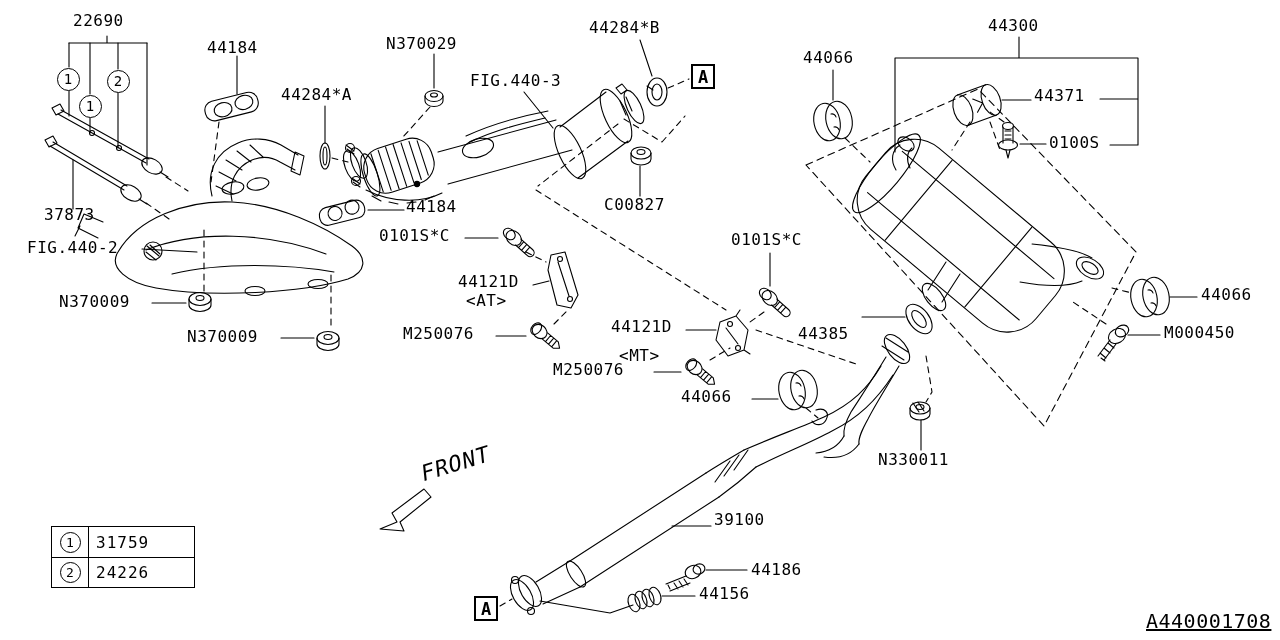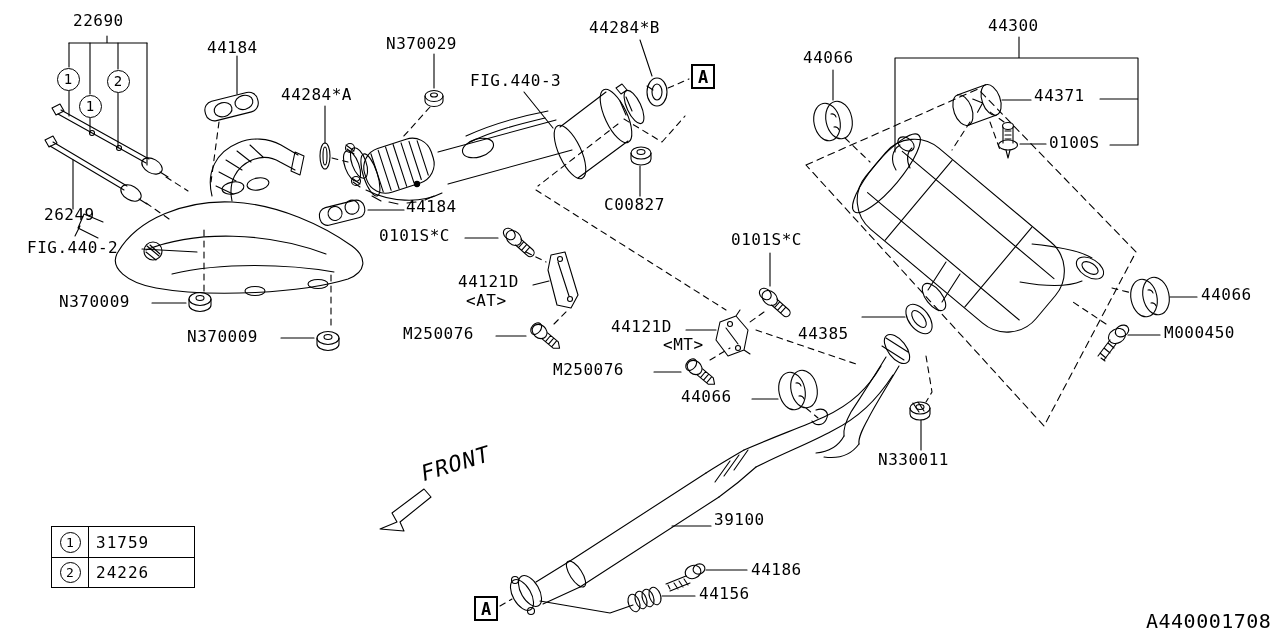--- a/index.html
+++ b/index.html
@@ -14,21 +14,21 @@
   .front-label{position:absolute;left:418px;top:462px;font-size:22px;font-style:italic;
                transform:rotate(-17deg);transform-origin:left top;letter-spacing:1px;}
   .legend{position:absolute;left:51px;top:526px;width:144px;height:62px;border:1.5px solid #000;box-sizing:border-box;}
   .legend .row{display:flex;height:50%;box-sizing:border-box;align-items:center;}
   .legend .row + .row{border-top:1.5px solid #000;}
   .legend .cell-marker{width:37px;height:100%;border-right:1.5px solid #000;box-sizing:border-box;
                        display:flex;align-items:center;justify-content:center;}
   .legend .mk{width:21px;height:21px;border:1.5px solid #000;border-radius:50%;font-size:13px;
               display:flex;align-items:center;justify-content:center;box-sizing:border-box;}
   .legend .cell-part{flex:1;font-size:16px;padding-left:7px;letter-spacing:1px;}
-  .figcode{position:absolute;left:1146px;top:609px;font-size:20px;letter-spacing:0.5px;}
+  .figcode{position:absolute;left:1146px;top:609px;font-size:20px;letter-spacing:0.5px;text-decoration:underline;}
 </style>
 </head>
 <body>
 
 <div class="stage">
 
   <svg class="art" width="1280" height="640" viewBox="0 0 1280 640" fill="none" stroke="#000" stroke-width="1.1" stroke-linecap="round" stroke-linejoin="round">
 
     <g>
       <path d="M107,36 V43 M69,43 H147"></path>
@@ -297,32 +297,32 @@
       <div class="plabel" style="left: 73px; top: 13px;">22690</div>
       <div class="plabel" style="left: 207px; top: 40px;">44184</div>
       <div class="plabel" style="left: 386px; top: 36px;">N370029</div>
       <div class="plabel" style="left: 281px; top: 87px;">44284*A</div>
       <div class="plabel" style="left: 470px; top: 73px;">FIG.440-3</div>
       <div class="plabel" style="left: 589px; top: 20px; text-align: right;">44284*B</div>
       <div class="plabel" style="left: 803px; top: 50px;">44066</div>
       <div class="plabel" style="left: 988px; top: 18px;">44300</div>
       <div class="plabel" style="left: 1034px; top: 88px;">44371</div>
       <div class="plabel" style="left: 1049px; top: 135px;">0100S</div>
-      <div class="plabel" style="left: 44px; top: 207px;">26249</div>
+      <div class="plabel" style="left: 44px; top: 207px;">37873</div>
       <div class="plabel" style="left: 27px; top: 240px;">FIG.440-2</div>
       <div class="plabel" style="left: 406px; top: 199px;">44184</div>
       <div class="plabel" style="left: 604px; top: 197px;">C00827</div>
       <div class="plabel" style="left: 379px; top: 228px;">0101S*C</div>
       <div class="plabel" style="left: 59px; top: 294px;">N370009</div>
       <div class="plabel" style="left: 458px; top: 274px;">44121D</div>
       <div class="plabel" style="left: 466px; top: 293px;">&lt;AT&gt;</div>
       <div class="plabel" style="left: 187px; top: 329px;">N370009</div>
       <div class="plabel" style="left: 403px; top: 326px;">M250076</div>
       <div class="plabel" style="left: 611px; top: 319px;">44121D</div>
-      <div class="plabel" style="left: 619px; top: 337px; margin-left: 44px;">&lt;MT&gt;</div>
+      <div class="plabel" style="left: 619px; top: 348px;">&lt;MT&gt;</div>
       <div class="plabel" style="left: 731px; top: 232px;">0101S*C</div>
       <div class="plabel" style="left: 553px; top: 362px;">M250076</div>
       <div class="plabel" style="left: 798px; top: 306px; margin-top: 20px;">44385</div>
       <div class="plabel" style="left: 1201px; top: 287px;">44066</div>
       <div class="plabel" style="left: 1164px; top: 325px;">M000450</div>
       <div class="plabel" style="left: 681px; top: 389px;">44066</div>
       <div class="plabel" style="left: 878px; top: 452px;">N330011</div>
       <div class="plabel" style="left: 714px; top: 512px;">39100</div>
       <div class="plabel" style="left: 751px; top: 562px;">44186</div>
       <div class="plabel" style="left: 699px; top: 586px;">44156</div>

